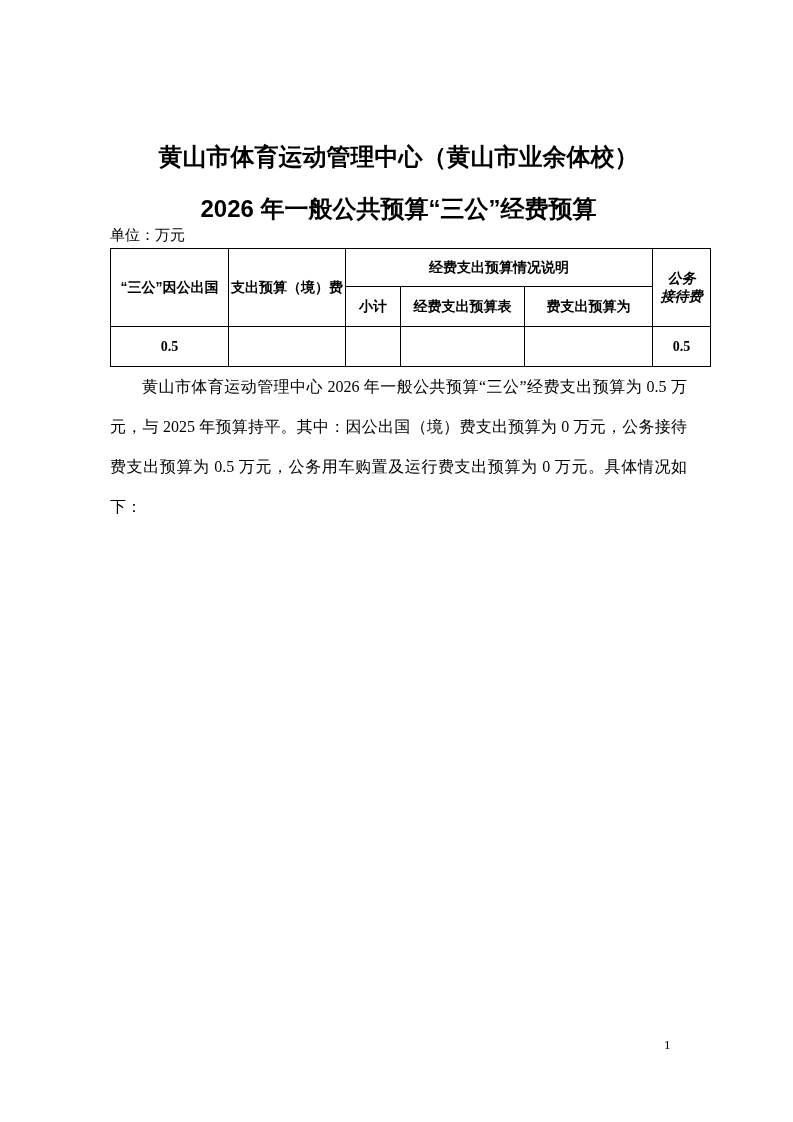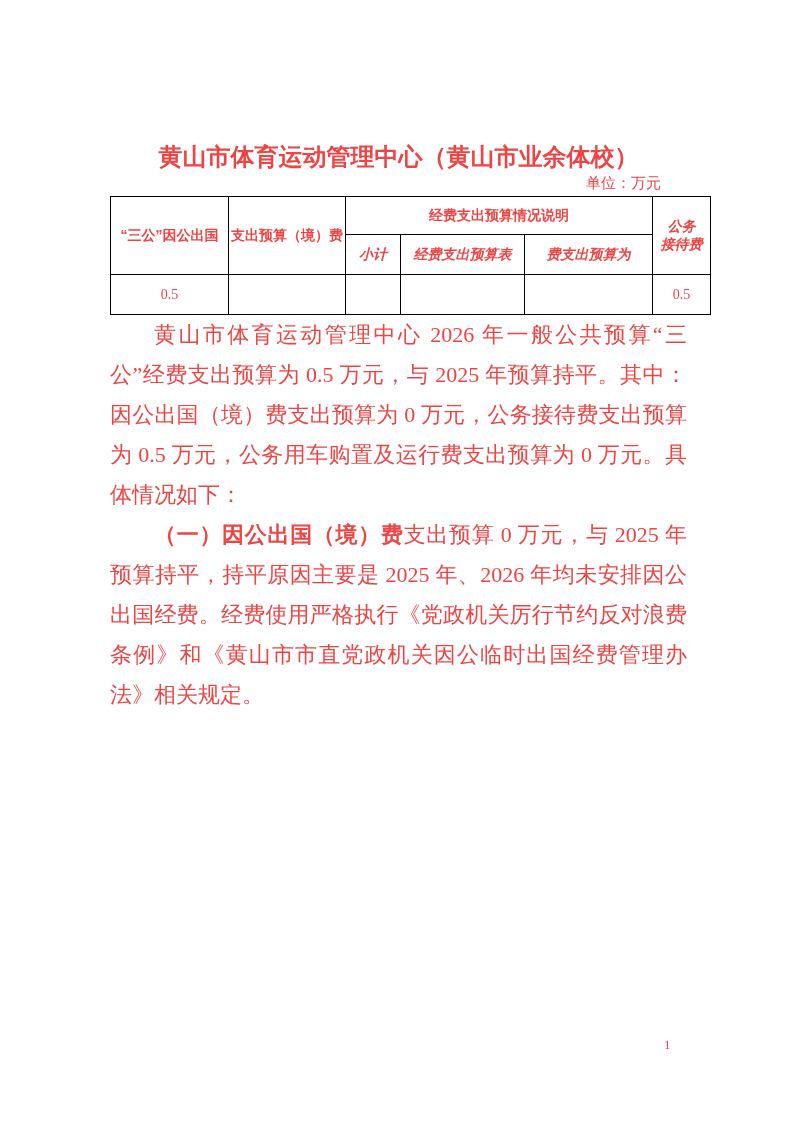--- a/index.html
+++ b/index.html
@@ -2,21 +2,21 @@
 <html><head>
 <meta charset="utf-8">
 <style>
   * { margin: 0; padding: 0; box-sizing: border-box; }
   html, body { background: #ffffff; }
   .page {
     position: relative;
     width: 793px;
     height: 1122px;
     background: #ffffff;
-    color: #ef4444;
+    color: #000000;
     font-family: "Liberation Serif", "DejaVu Serif", serif;
     overflow: hidden;
   }
   .content {
     margin-left: 110px;
     margin-right: 106px;
   }
   .doc-title {
     text-align: center;
     font-weight: bold;
@@ -30,21 +30,20 @@
     font-weight: bold;
     font-size: 23px;
     line-height: 38px;
     text-indent: 2em;
     text-align: justify;
     font-family: "Liberation Sans", "DejaVu Sans", sans-serif;
   }
   .heading-1 { margin-top: 86px; }
   .heading-2 { margin-top: 48px; }
   .unit-label {
-    text-align: right;
     font-size: 15px;
     line-height: 22px;
     padding-right: 26px;
   }
   table.budget {
     margin-top: 2px;
     width: 600px;
     border-collapse: collapse;
     table-layout: fixed;
     font-size: 14px;
@@ -53,48 +52,49 @@
     border: 1px solid #000000;
     text-align: center;
     vertical-align: middle;
     padding: 2px;
   }
   table.budget th {
     font-weight: bold;
     font-family: "Liberation Sans", "DejaVu Sans", sans-serif;
   }
   table.budget .r-group { height: 38px; }
-  table.budget .r-sub { height: 40px; font-style: italic; }
+  table.budget .r-sub { height: 40px; }
   table.budget .r-data { height: 40px; }
-  table.budget td { font-size: 14px; font-weight: normal; }
+  table.budget td { font-size: 14px; font-weight: bold; }
   td.cell-total { text-align: left; padding-left: 24px; }
   td.cell-reception { text-align: left; padding-left: 5px; }
   th.pre-line { white-space: pre-line; font-style: italic; }
   .para {
-    font-size: 22px;
+    font-size: 16px;
     line-height: 40px;
     text-align: justify;
     text-indent: 2em;
   }
   .para b { font-family: "Liberation Sans", "DejaVu Sans", sans-serif; }
   .page-number {
     position: absolute;
     left: 664px;
     top: 1036px;
     font-size: 13px;
     line-height: 18px;
   }
 </style>
 </head>
 <body>
 
 <div class="page">
   <div class="content">
 
     <div class="doc-title line1">黄山市体育运动管理中心（黄山市业余体校）</div>
+    <div class="doc-title line2">2026 年一般公共预算“三公”经费预算</div>
 
 
     <div class="unit-label">单位：万元</div>
 
     <table class="budget">
       <colgroup>
         <col style="width:118px">
         <col style="width:117px">
         <col style="width:55px">
         <col style="width:124px">
@@ -121,18 +121,17 @@
           <td></td>
           <td></td>
           <td class="cell-reception">0.5</td>
         </tr>
       </tbody>
     </table>
 
 
     <p class="para">黄山市体育运动管理中心 2026 年一般公共预算“三公”经费支出预算为 0.5 万元，与 2025 年预算持平。其中：因公出国（境）费支出预算为 0 万元，公务接待费支出预算为 0.5 万元，公务用车购置及运行费支出预算为 0 万元。具体情况如下：</p>
 
-    <p class="para"><b>（一）因公出国（境）费</b><span>支出预算 0 万元，与 2025 年预算持平，持平原因主要是 2025 年、2026 年均未安排因公出国经费。经费使用严格执行《党政机关厉行节约反对浪费条例》和《黄山市市直党政机关因公临时出国经费管理办法》相关规定。</span></p>
 
   </div>
 
   <div class="page-number">1</div>
 </div>
 
 </body></html>

